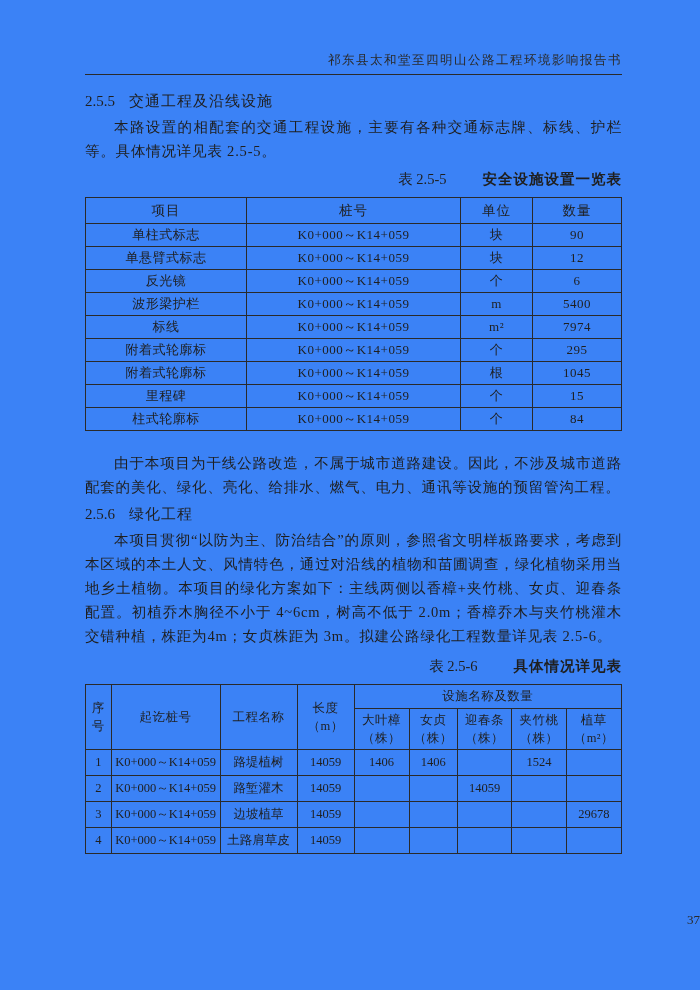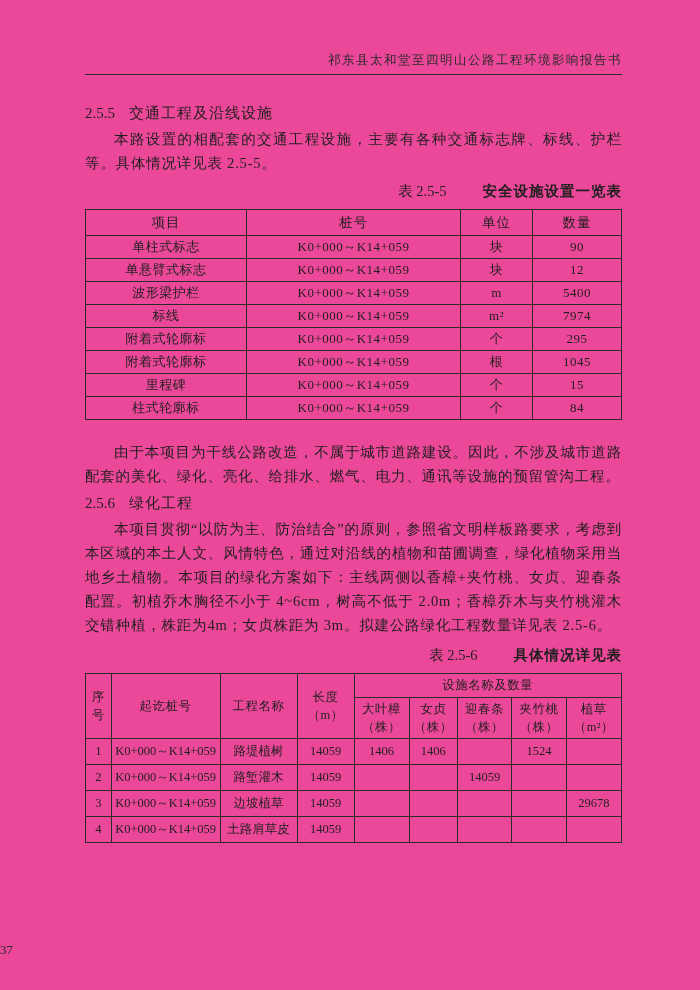--- a/index.html
+++ b/index.html
@@ -8,21 +8,21 @@
     font-family: "Liberation Serif", "DejaVu Serif", serif;
     color: #1f1f1f;
     width: 700px;
     height: 990px;
     position: relative;
     overflow: hidden;
   }
   .page {
     width: 700px;
     height: 990px;
-    background: #ec4899;
+    background: #3b82f6;
     position: relative;
   }
   .running-header {
     position: absolute;
     top: 52px;
     left: 85px;
     right: 78px;
     text-align: right;
     font-size: 12.5px;
     letter-spacing: 1.5px;
@@ -33,21 +33,21 @@
   .content {
     position: absolute;
     top: 92px;
     left: 85px;
     right: 78px;
   }
   .section-heading {
     font-size: 15px;
     font-weight: normal;
     letter-spacing: 1px;
-    margin-top: 12px;
+    margin-top: 0;
     margin-bottom: 4px;
   }
   .section-heading .sec-num { margin-right: 14px; letter-spacing: 0; }
   .para {
     font-size: 14.5px;
     line-height: 24px;
     text-align: justify;
     text-indent: 2em;
     letter-spacing: 0.8px;
   }
@@ -78,22 +78,22 @@
   .t2 th { font-size: 12.5px; letter-spacing: 0.5px; }
   .t2 .group-row th { height: 24px; }
   .t2 .sub-row th, .t2 .span-col { line-height: 18px; }
   .t2 td { height: 26px; font-size: 12.5px; }
   .pre { white-space: pre-line; }
   .t2 th.pre { padding: 2px 0; }
   .page-footer {
     position: absolute;
     left: 0;
     right: 0;
-    bottom: 32px;
-    text-align: left;
+    bottom: 62px;
+    text-align: right;
     font-size: 13px;
     color: #2a2a2a;
   }
   .sp { margin-top: 20px; }
 </style>
 </head>
 <body>
 
 <div class="page">
 
@@ -133,20 +133,26 @@
             <td>单柱式标志</td>
             <td>K0+000～K14+059</td>
             <td>块</td>
             <td>90</td>
           </tr>
           <tr>
             <td>单悬臂式标志</td>
             <td>K0+000～K14+059</td>
             <td>块</td>
             <td>12</td>
+          </tr>
+          <tr>
+            <td>反光镜</td>
+            <td>K0+000～K14+059</td>
+            <td>个</td>
+            <td>6</td>
           </tr>
           <tr>
             <td>波形梁护栏</td>
             <td>K0+000～K14+059</td>
             <td>m</td>
             <td>5400</td>
           </tr>
           <tr>
             <td>标线</td>
             <td>K0+000～K14+059</td>

